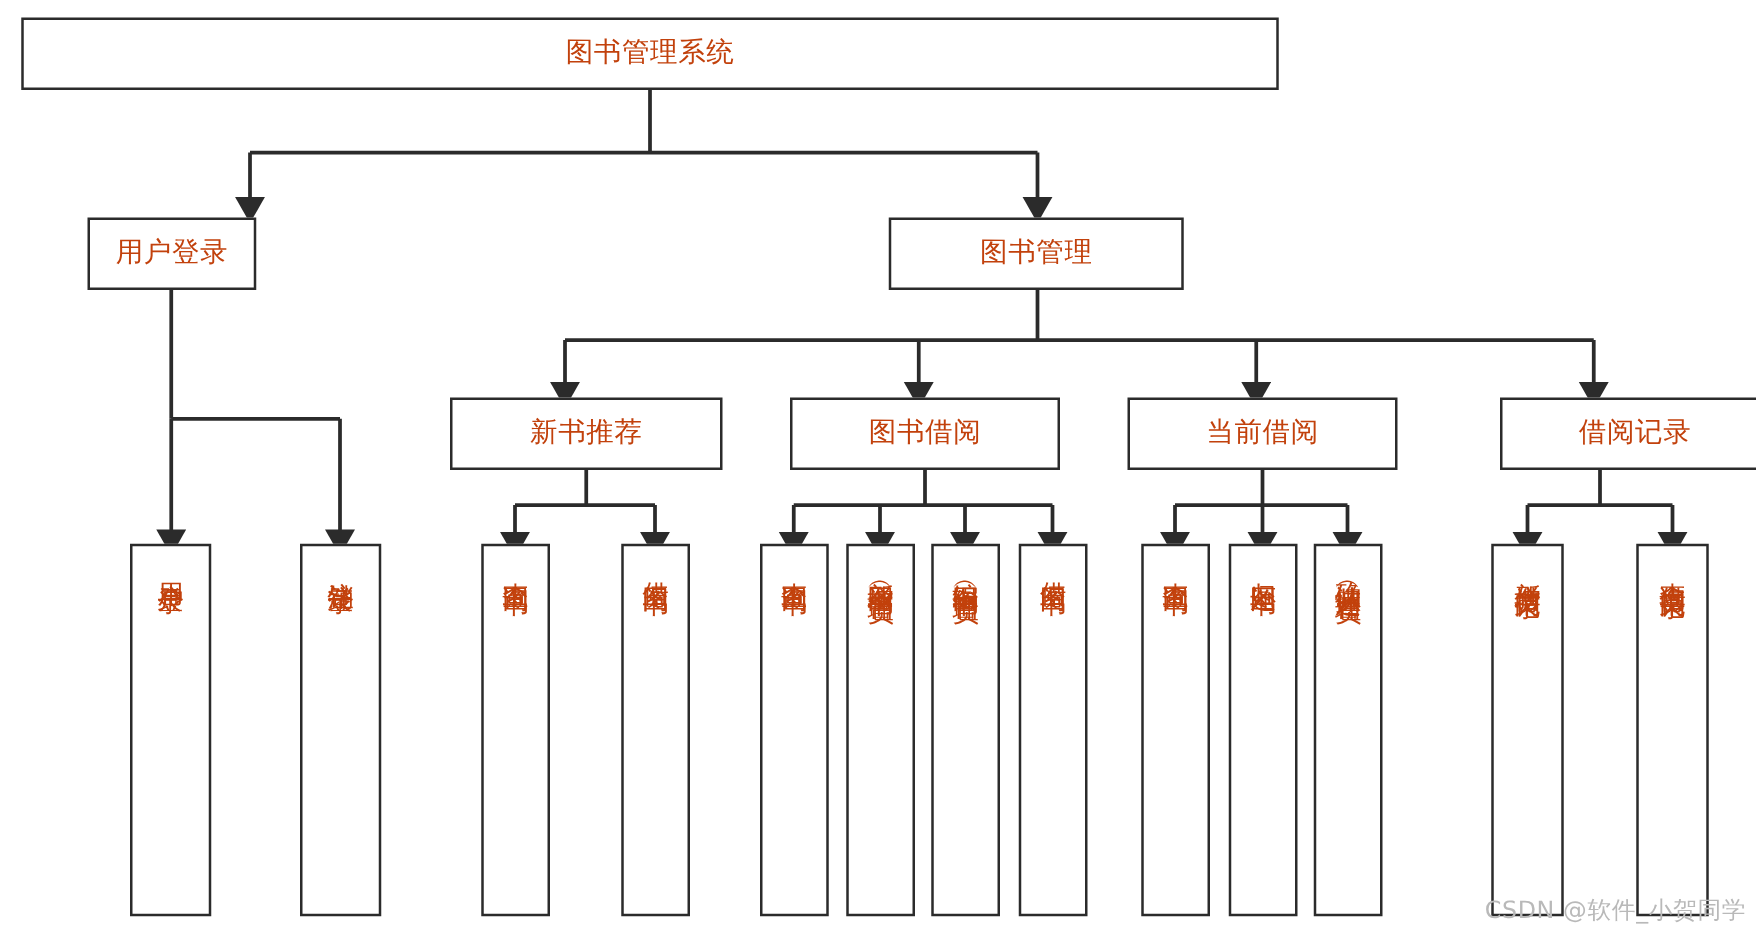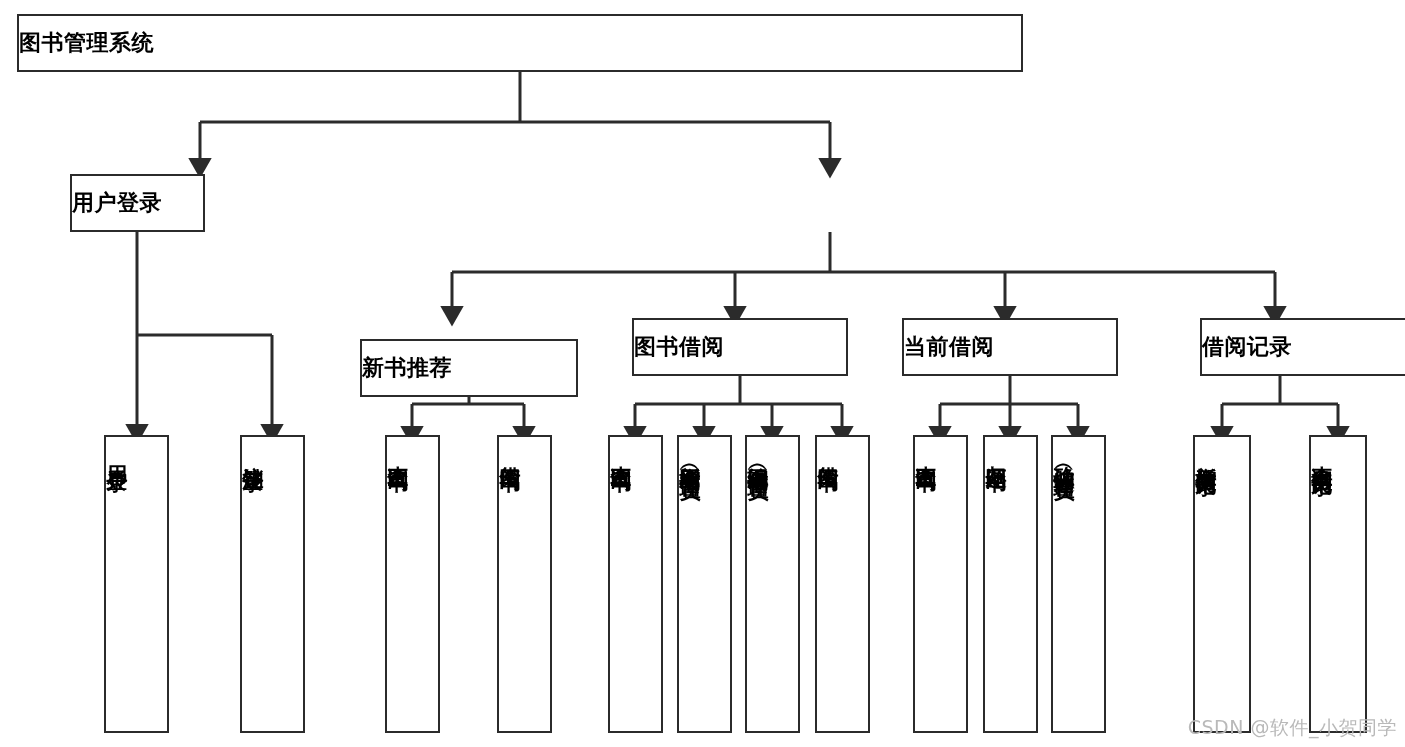--- a/index.html
+++ b/index.html
@@ -24,22 +24,22 @@
     width: 1405px;
     height: 747px;
   }
   .node {
     position: absolute;
     box-sizing: border-box;
     background: #ffffff;
     border: 2px solid #2b2b2b;
     display: flex;
     align-items: center;
-    color: #000000;
-    font-weight: bold;
+    justify-content: center;
+    color: #c2410c;
   }
   .node-h {
     font-size: 22px;
     line-height: 1.1;
     letter-spacing: 0.5px;
   }
   .node-v {
     font-size: 21px;
     line-height: 1.05;
     letter-spacing: 1px;
@@ -117,22 +117,25 @@
     </g>
   </svg>
 
   <div class="node node-h" style="left:17px; top:14px; width:1006px; height:58px;">
     <span>图书管理系统</span>
   </div>
 
   <div class="node node-h" style="left:70px; top:174px; width:135px; height:58px;">
     <span>用户登录</span>
   </div>
+  <div class="node node-h" style="left:711px; top:174px; width:236px; height:58px;">
+    <span>图书管理</span>
+  </div>
 
-  <div class="node node-h" style="left:360px; top:318px; width:218px; height:58px;margin-top:21px;">
+  <div class="node node-h" style="left:360px; top:318px; width:218px; height:58px;">
     <span>新书推荐</span>
   </div>
   <div class="node node-h" style="left:902px; top:318px; width:216px; height:58px;">
     <span>当前借阅</span>
   </div>
   <div class="node node-h" style="left:632px; top:318px; width:216px; height:58px;">
     <span>图书借阅</span>
   </div>
   <div class="node node-h" style="left:1172px; top:318px; width:216px; height:58px;margin-left:28px;">
     <span>借阅记录</span>

